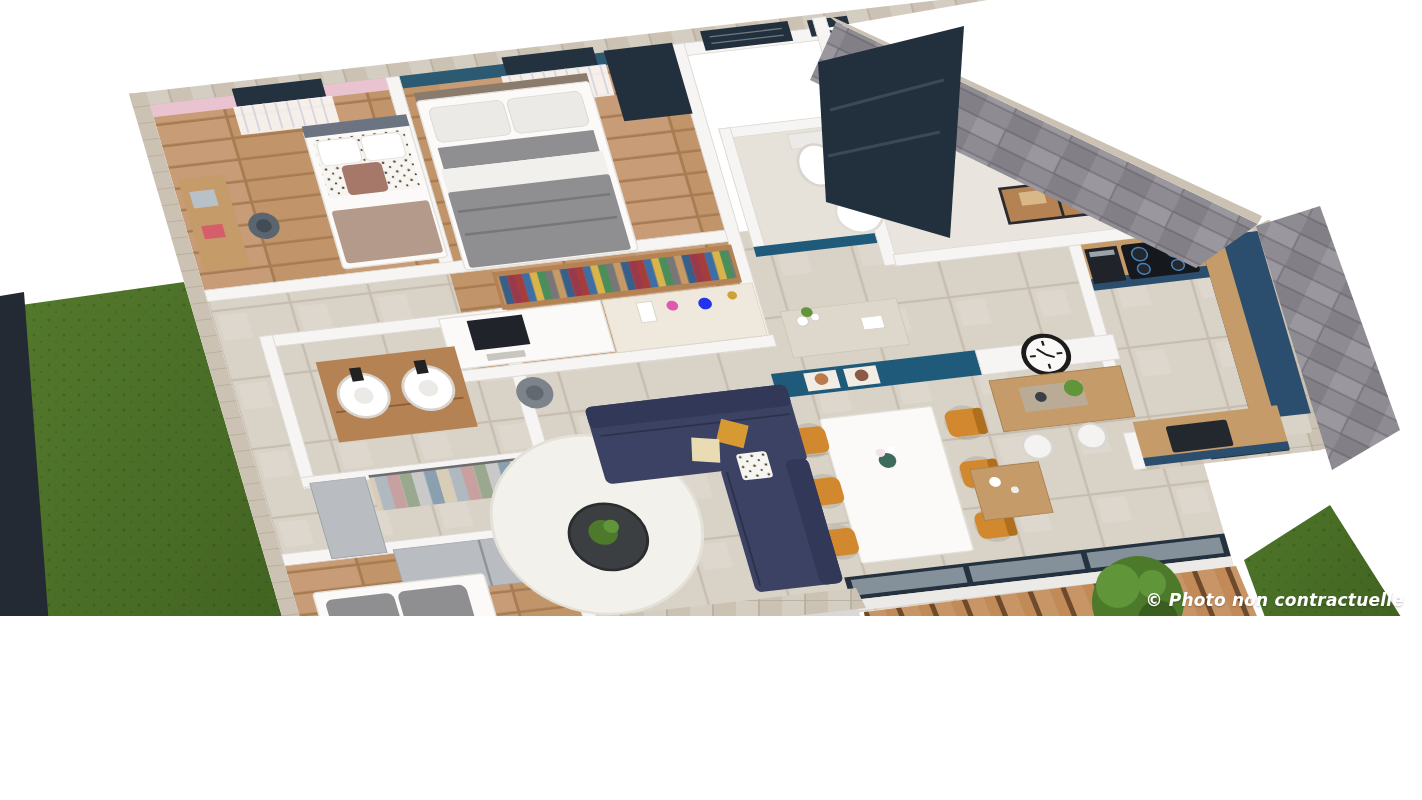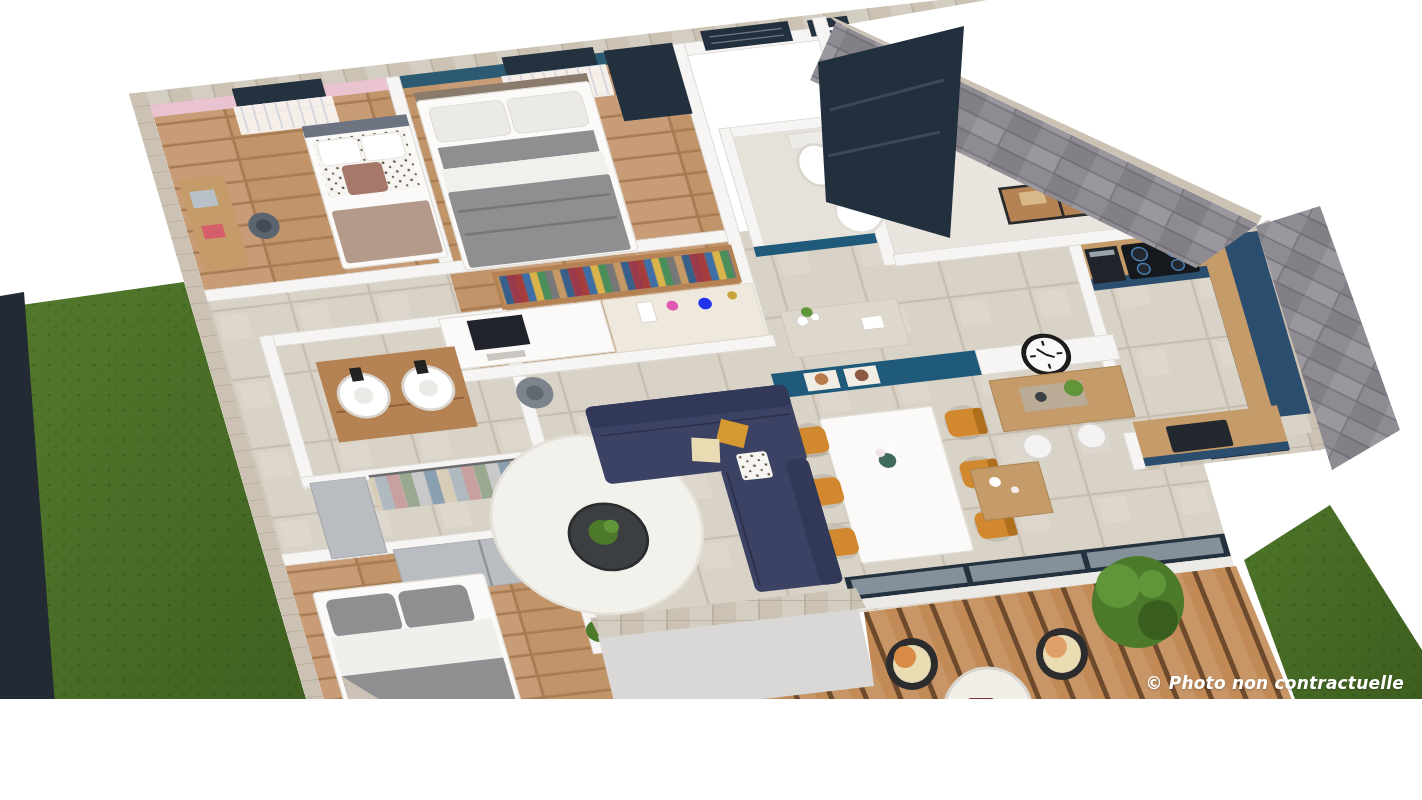--- a/index.html
+++ b/index.html
@@ -1,16 +1,16 @@
 <!DOCTYPE html>
 <html style="--background: #ffffff; --fence: #232a33; --lawn: #547a2d; --lawn-dark: #3c5c1e; --grass: #4e7529; --grass-dark: #3a591d; --deck-wood: #c18a57; --deck-gap: #6e4a2d; --tile: #d9d2c6; --tile-line: #c6bdb0; --wood: #c2946a; --wood-dark: #a87c52; --concrete: #e9e5de; --wall-white: #f6f5f3; --wall-line: #dddad5; --cap: #cbc2b3; --cap-line: #b3a997; --stone: #8f8b92; --stone-dark: #7b767e; --stone-light: #a39fa6; --pink-wall: #e9c3d0; --teal-wall: #2b5a72; --navy-wall: #1f5a7a; --navy-door: #22303e; --navy-kitchen: #2c4e6e; --navy-sofa: #3b4263; --navy-sofa-dark: #323958; --orange: #d2882f; --orange-dark: #b06f1d; --wood-furniture: #c49b69; --vanity-wood: #b58254; --white-furniture: #fbfaf8; --grey-soft: #b9bcc0; --bed-grey: #8f8f92; --bed-grey-dark: #77777a; --blanket-taupe: #b39a8b; --cushion-brown: #a5786a; --cushion-mustard: #d79a33; --cushion-cream: #e9dcb2; --glass: #aebac2; --frame-dark: #24313e; --clock-black: #1c1c1c; --plant-green: #4c7a2a; --plant-light: #61953a; --plant-dark: #3a5e1f; --caption-color: #ffffff;"><head>
 <meta charset="utf-8">
 <style>
   html,body{margin:0;padding:0;background:#fff;}
-  .stage{position:relative;width:1422px;height:699px;overflow:hidden;background:var(--background,#fff);
+  .stage{position:relative;width:1422px;height:616px;overflow:hidden;background:var(--background,#fff);
          font-family:"DejaVu Sans", sans-serif;}
   .stage svg{position:absolute;left:0;top:0;}
   .caption{position:absolute;right:18px;bottom:6px;font-size:17px;font-style:italic;font-weight:bold;
            color:var(--caption-color,#fff);text-shadow:0 1px 2px rgba(0,0,0,.25);letter-spacing:.2px;}
   
   .wall{fill:var(--wall-white);stroke:var(--wall-line);stroke-width:1;}
   .tilefloor{fill:url(#pat-tile);}
   .woodfloor{fill:url(#pat-wood);}
   .deckfloor{fill:url(#pat-deck);}
   .navy{fill:var(--navy-door);}

